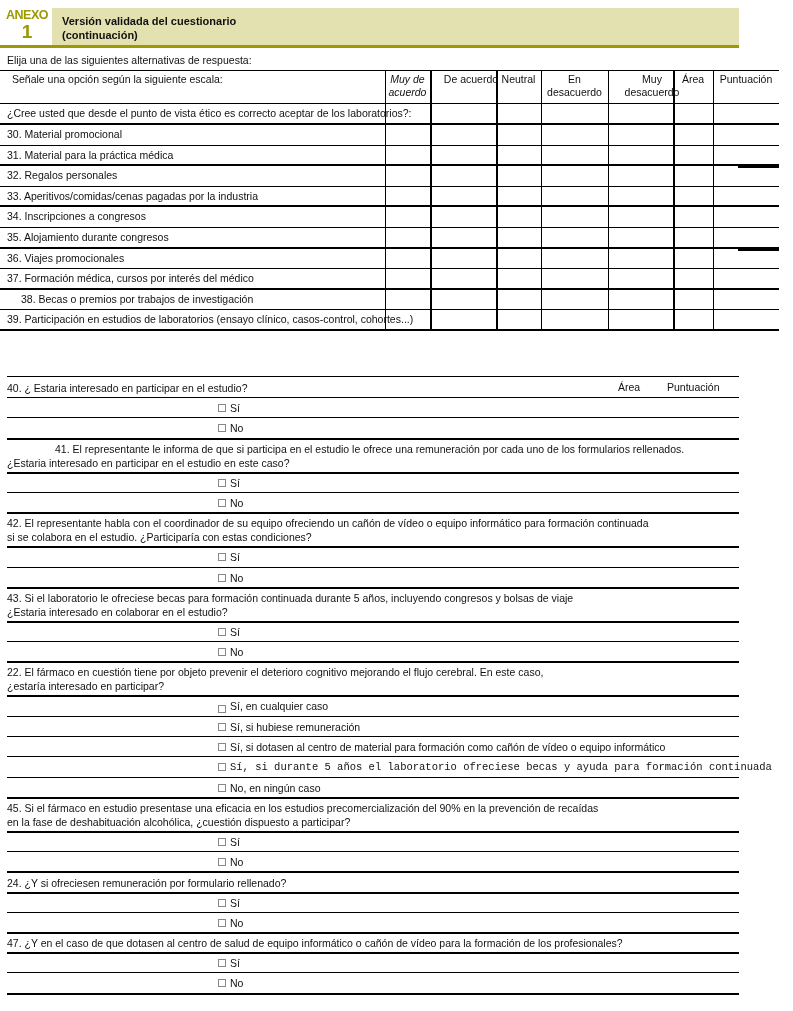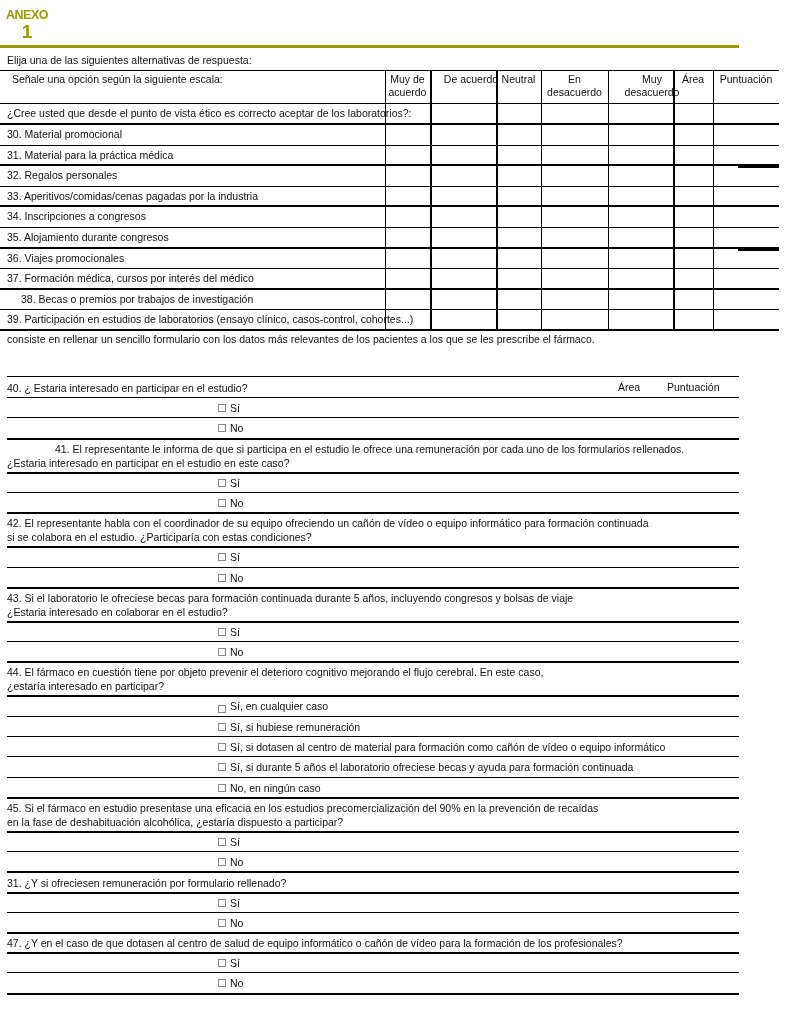--- a/index.html
+++ b/index.html
@@ -45,20 +45,26 @@
   }
   .lbl40 { position: absolute; font-size: 10.5px; }
 </style>
 </head>
 <body>
 
 <div class="hdr">
   <div class="hdr-anexo">
     <span class="w">ANEXO</span>
     <span class="n">1</span>
+  </div>
+  <div class="hdr-band">
+    <div class="hdr-title">
+      <div>Versión validada del cuestionario</div>
+      <div>(continuación)</div>
+    </div>
   </div>
   <div class="hdr-rule"></div>
 </div>
 
 <div class="intro">Elija una de las siguientes alternativas de respuesta:</div>
 
 <div class="tbl" id="scaleTable">
     <div class="tline" style="top: 0px; height: 1px;"></div>
     <div class="tline" style="top: 33px; height: 1px;"></div>
     <div class="tline" style="top: 53px; height: 2px;"></div>
@@ -73,21 +79,21 @@
     <div class="tline" style="top: 239px; height: 1px;"></div>
     <div class="tline" style="top: 259px; height: 2px;"></div>
     <div class="vline" style="left: 385px; top: 0px; height: 260px;"></div>
     <div class="vline thick" style="left: 430px; top: 0px; height: 260px;"></div>
     <div class="vline thick" style="left: 496px; top: 0px; height: 260px;"></div>
     <div class="vline" style="left: 541px; top: 0px; height: 260px;"></div>
     <div class="vline" style="left: 608px; top: 0px; height: 260px;"></div>
     <div class="vline thick" style="left: 673px; top: 0px; height: 260px;"></div>
     <div class="vline" style="left: 713px; top: 0px; height: 260px;"></div>
     <div class="cell-text" style="left: 12px; top: 3px;">Señale una opción según la siguiente escala:</div>
-    <div class="colhead" style="left: 385px; width: 45px; top: 3px;">
+    <div class="colhead" style="left: 385px; width: 45px; top: 3px; font-style: italic;">
       <div>Muy de</div>
       <div>acuerdo</div>
     </div>
     <div class="colhead" style="left: 430px; width: 82px; top: 3px;">
       <div>De acuerdo</div>
       <div></div>
     </div>
     <div class="colhead" style="left: 496px; width: 45px; top: 3px;">
       <div>Neutral</div>
       <div></div>
@@ -187,21 +193,20 @@
     <div style="position: absolute; left: 498px; top: 241px; width: 41px; height: 17px;"></div>
     <div style="position: absolute; left: 543px; top: 241px; width: 63px; height: 17px;"></div>
     <div style="position: absolute; left: 610px; top: 241px; width: 61px; height: 17px;"></div>
     <div style="position: absolute; left: 675px; top: 241px; width: 36px; height: 17px;"></div>
     <div style="position: absolute; left: 715px; top: 241px; width: 62px; height: 17px;"></div>
     <div style="position: absolute; left: 738px; width: 41px; top: 96px; height: 2px; background: rgb(0, 0, 0);"></div>
     <div style="position: absolute; left: 738px; width: 41px; top: 179px; height: 2px; background: rgb(0, 0, 0);"></div>
   </div>
 
 <div class="para">
-  <div>consiste en rellenar un sencillo formulario con los datos más relevantes de los pacientes a los que se les prescribe el fármaco.</div>
 </div>
 
 <div id="questions">
     <div class="hl" style="top: 376px; height: 1px;"></div>
     <div class="q" style="top: 381px;">40. ¿ Estaria interesado en participar en el estudio?</div>
     <div class="lbl40" style="left: 618px; top: 381px;">Área</div>
     <div class="lbl40" style="left: 667px; top: 381px;">Puntuación</div>
     <div class="hl" style="top: 397px; height: 1px;"></div>
     <div class="opt" style="top: 401px;">
       <span class="cb"></span>
@@ -245,62 +250,62 @@
     <div class="opt" style="top: 624.8px;">
       <span class="cb"></span>
       <span>Sí</span>
     </div>
     <div class="hl" style="top: 641px; height: 1px;"></div>
     <div class="opt" style="top: 645.1px;">
       <span class="cb"></span>
       <span>No</span>
     </div>
     <div class="hl" style="top: 661px; height: 2px;"></div>
-    <div class="q" style="top: 665.4px;">44. El fármaco en cuestión tiene por objeto prevenir el deterioro cognitivo mejorando el flujo cerebral. En este caso,</div>
+    <div class="q" style="top: 665.4px;">22. El fármaco en cuestión tiene por objeto prevenir el deterioro cognitivo mejorando el flujo cerebral. En este caso,</div>
     <div class="q" style="top: 679.4px;">¿estaría interesado en participar?</div>
     <div class="hl" style="top: 695.4px; height: 2px;"></div>
     <div class="opt" style="top: 699.4px; align-items: flex-end;">
       <span class="cb"></span>
       <span>Sí, en cualquier caso</span>
     </div>
     <div class="hl" style="top: 716px; height: 1px;"></div>
     <div class="opt" style="top: 719.7px;">
       <span class="cb"></span>
       <span>Sí, si hubiese remuneración</span>
     </div>
     <div class="hl" style="top: 736px; height: 1px;"></div>
     <div class="opt" style="top: 740px;">
       <span class="cb"></span>
       <span>Sí, si dotasen al centro de material para formación como cañón de vídeo o equipo informático</span>
     </div>
     <div class="hl" style="top: 756px; height: 1px;"></div>
-    <div class="opt" style="top: 760.3px;">
+    <div class="opt" style="top: 760.3px; font-family: Liberation Mono, monospace;">
       <span class="cb"></span>
       <span>Sí, si durante 5 años el laboratorio ofreciese becas y ayuda para formación continuada</span>
     </div>
     <div class="hl" style="top: 777px; height: 1px;"></div>
     <div class="opt" style="top: 780.6px;">
       <span class="cb"></span>
       <span>No, en ningún caso</span>
     </div>
     <div class="hl" style="top: 797px; height: 2px;"></div>
     <div class="q" style="top: 800.9px;">45. Si el fármaco en estudio presentase una eficacia en los estudios precomercialización del 90% en la prevención de recaídas</div>
-    <div class="q" style="top: 814.9px;">en la fase de deshabituación alcohólica, ¿estaría dispuesto a participar?</div>
+    <div class="q" style="top: 814.9px;">en la fase de deshabituación alcohólica, ¿cuestión dispuesto a participar?</div>
     <div class="hl" style="top: 830.9px; height: 2px;"></div>
     <div class="opt" style="top: 834.9px;">
       <span class="cb"></span>
       <span>Sí</span>
     </div>
     <div class="hl" style="top: 851px; height: 1px;"></div>
     <div class="opt" style="top: 855.2px;">
       <span class="cb"></span>
       <span>No</span>
     </div>
     <div class="hl" style="top: 871px; height: 2px;"></div>
-    <div class="q" style="top: 875.5px;">31. ¿Y si ofreciesen remuneración por formulario rellenado?</div>
+    <div class="q" style="top: 875.5px;">24. ¿Y si ofreciesen remuneración por formulario rellenado?</div>
     <div class="hl" style="top: 891.5px; height: 2px;"></div>
     <div class="opt" style="top: 895.5px;">
       <span class="cb"></span>
       <span>Sí</span>
     </div>
     <div class="hl" style="top: 912px; height: 1px;"></div>
     <div class="opt" style="top: 915.8px;">
       <span class="cb"></span>
       <span>No</span>
     </div>

